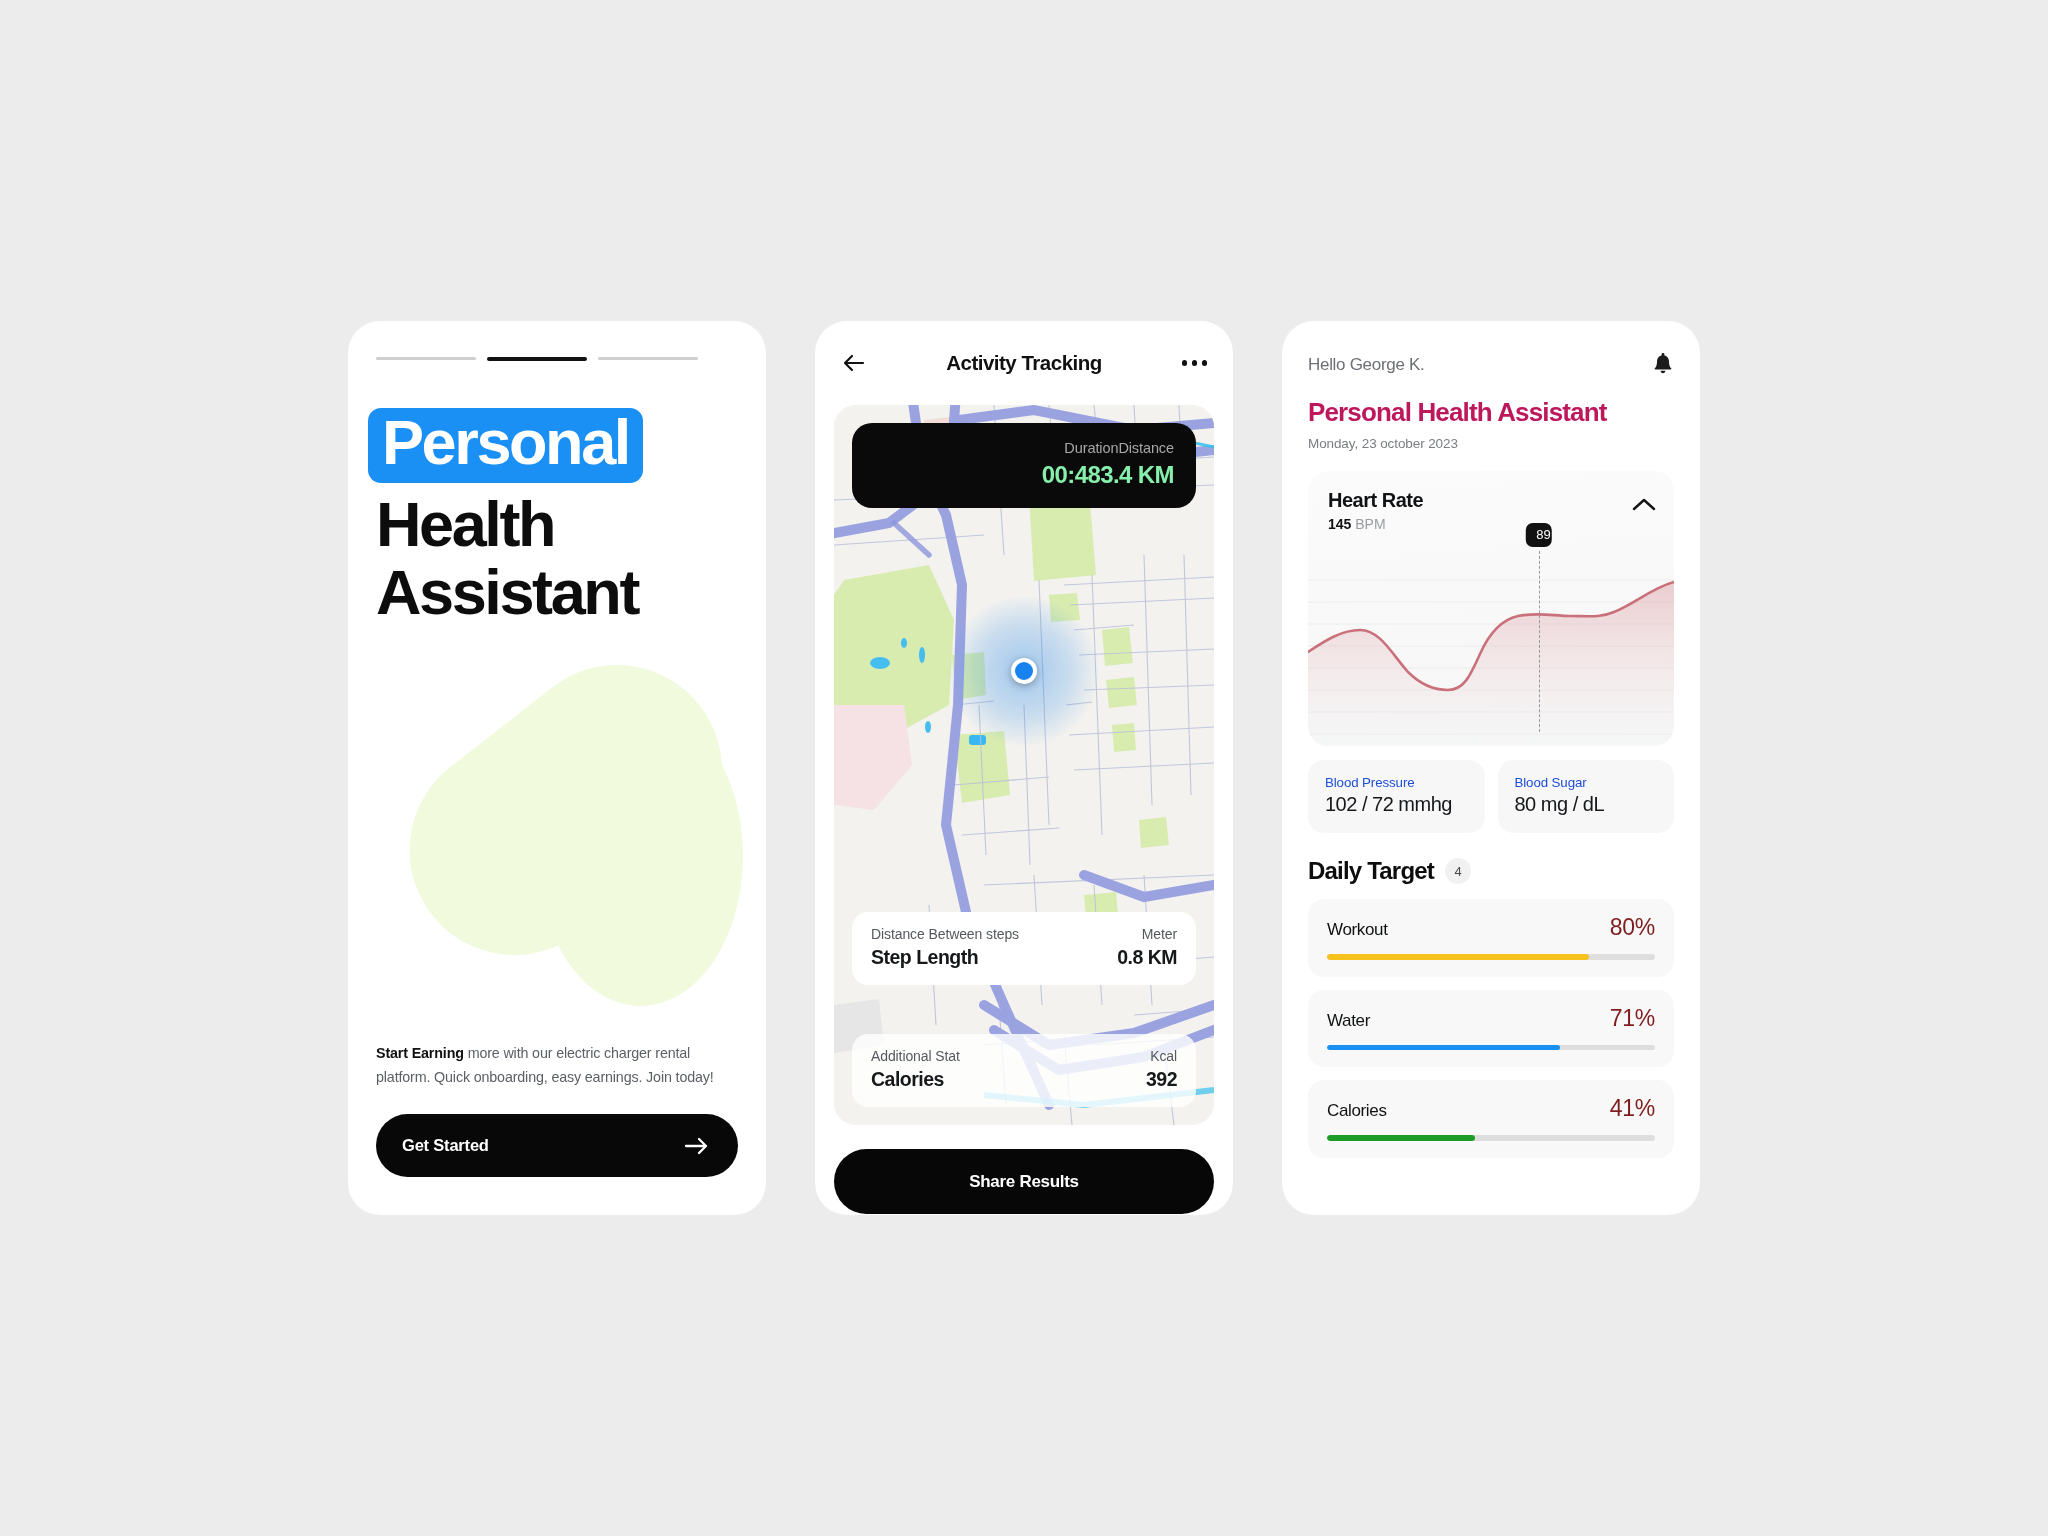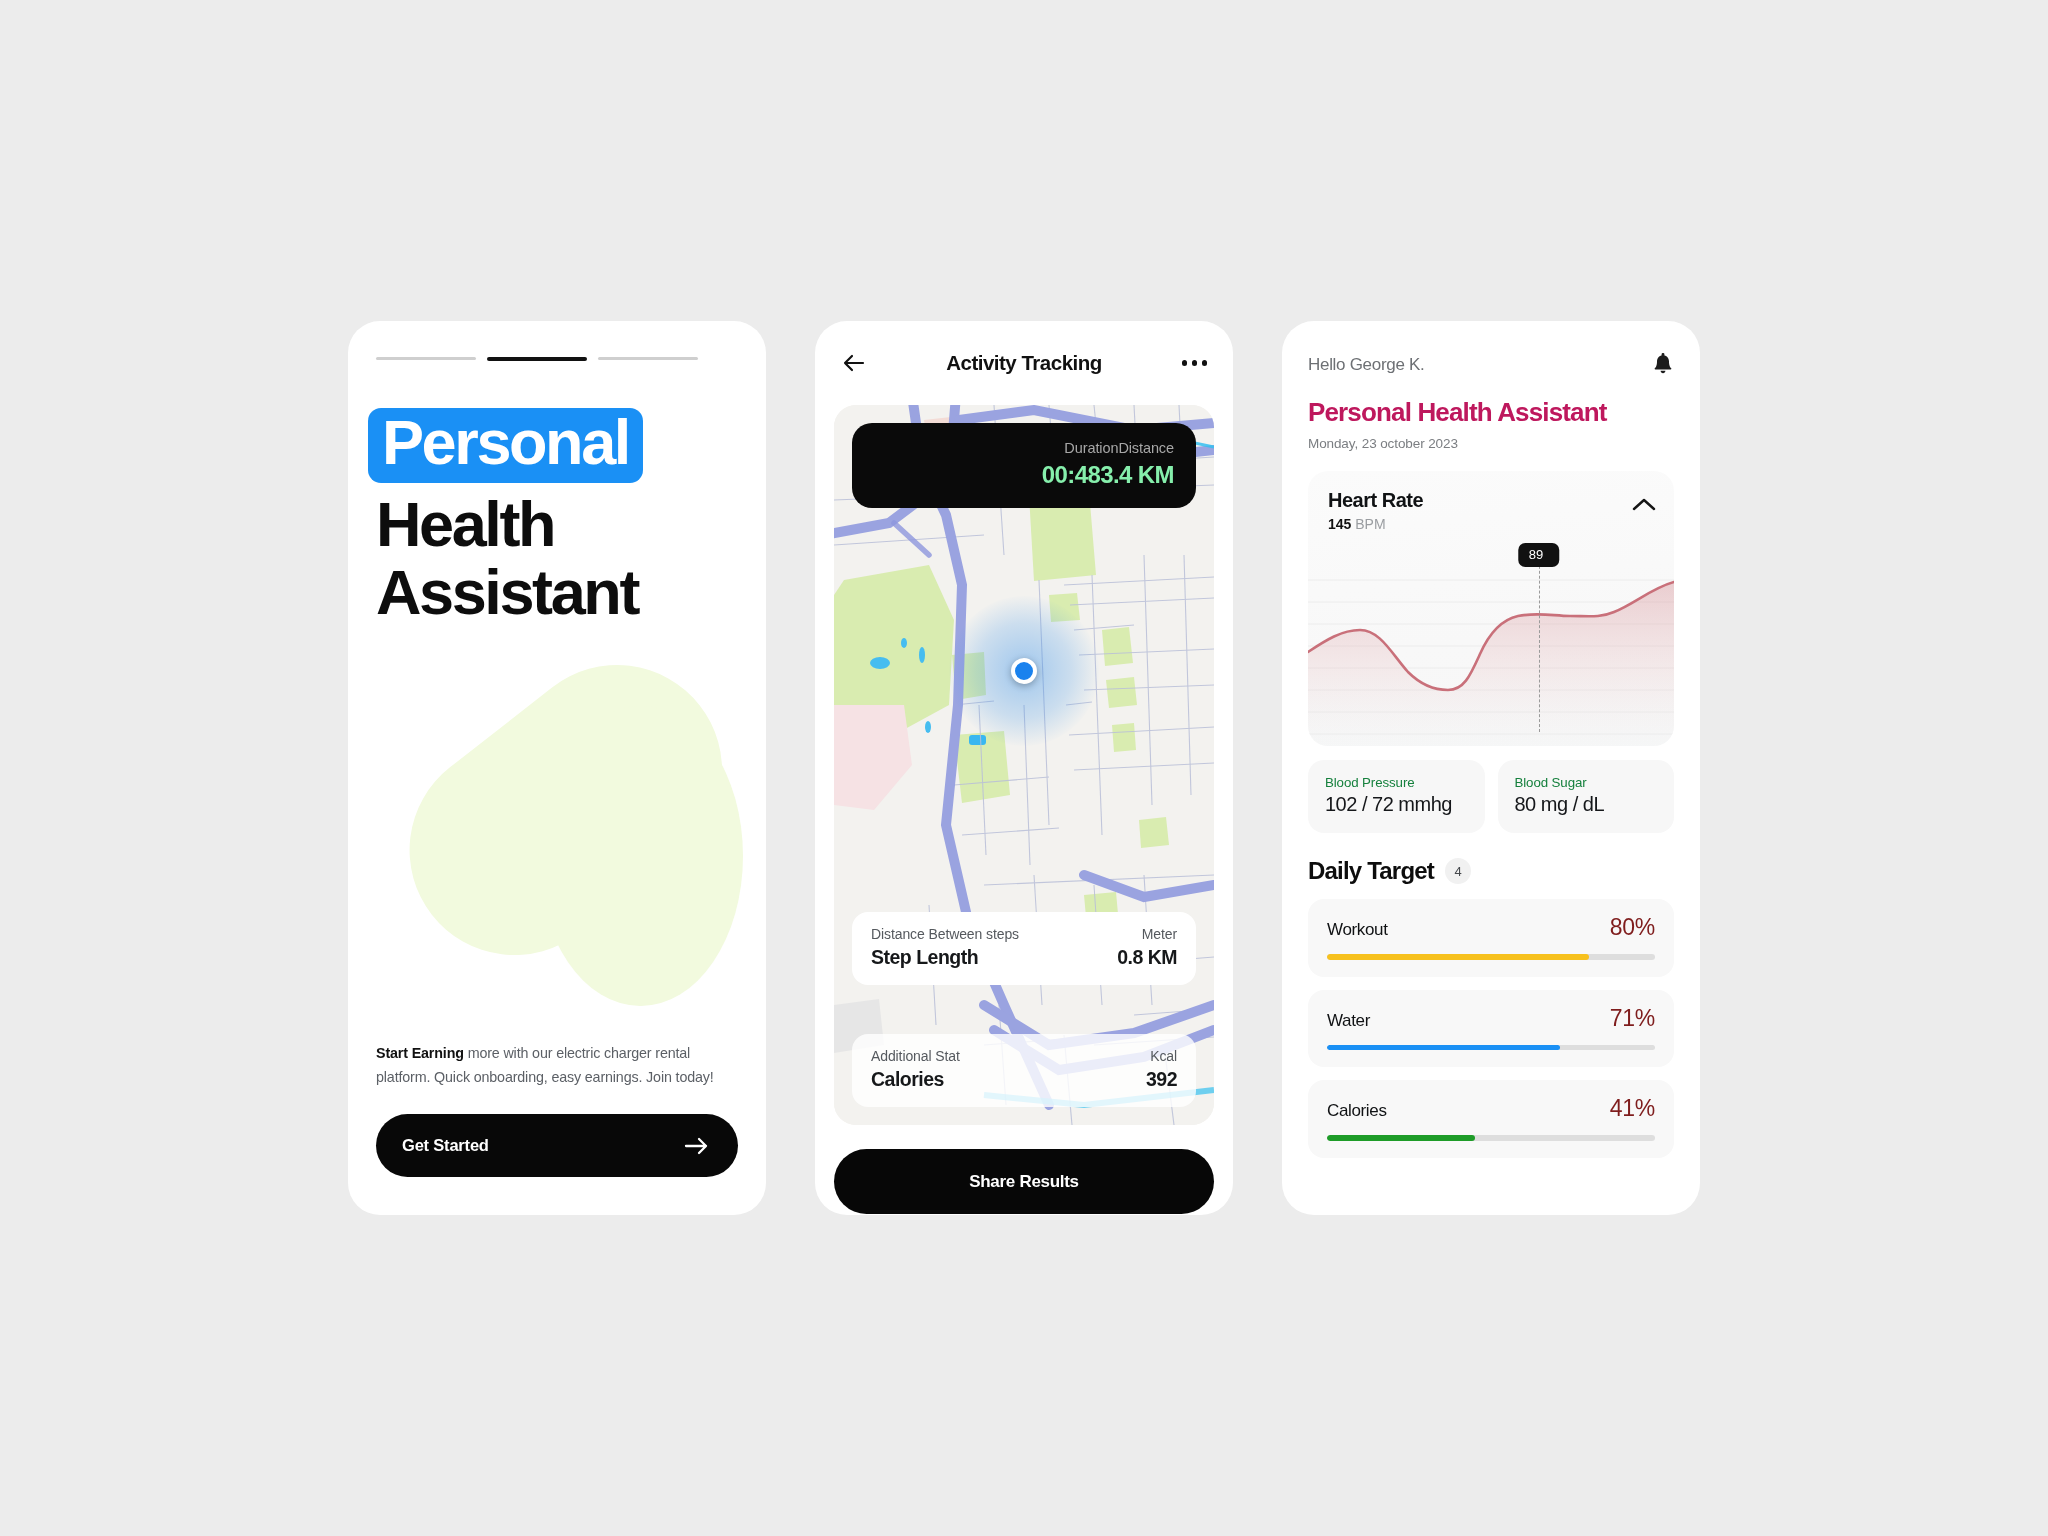--- a/index.html
+++ b/index.html
@@ -251,41 +251,40 @@
   }
   .hr-chart { position: absolute; left: 0; right: 0; bottom: 0; height: 180px; }
   .hr-tip {
     position: absolute;
     left: 63%; top: 52px;
     transform: translateX(-50%);
     background: #111;
     color: #fff;
     font-size: 13px;
     font-weight: 500;
-    padding: 4px 16px 5px 11px;
+    padding: 4px 1px 5px 11px;
     border-radius: 7px;
     z-index: 5;
-    margin-top: 20px;
   }
   .hr-vline {
     position: absolute;
     left: 63%; top: 80px; bottom: 14px;
     width: 1.5px;
     border-left: 1.6px dashed #9a9a9a;
     z-index: 4;
   }
 
   .vitals { display: flex; gap: 13px; margin-top: 14px; }
   .vital {
     flex: 1;
     background: #f7f7f7;
     border-radius: 16px;
     padding: 15px 17px 17px 17px;
   }
-  .vital-lbl { font-size: 13.3px; color: #15803d; letter-spacing: -0.1px; }
+  .vital-lbl { font-size: 13.3px; color: #1d4ed8; letter-spacing: -0.1px; }
   .vital-val { margin-top: 3px; font-size: 20px; font-weight: 500; color: #15171a; letter-spacing: -0.5px; }
 
   .dt-head { display: flex; align-items: center; gap: 11px; margin-top: 24px; }
   .dt-title { font-size: 24px; font-weight: 700; color: #0d0d0d; letter-spacing: -0.8px; }
   .dt-count {
     width: 26px; height: 26px;
     background: #f1f1f1;
     border-radius: 50%;
     display: flex; align-items: center; justify-content: center;
     font-size: 13px; color: #46494d;

